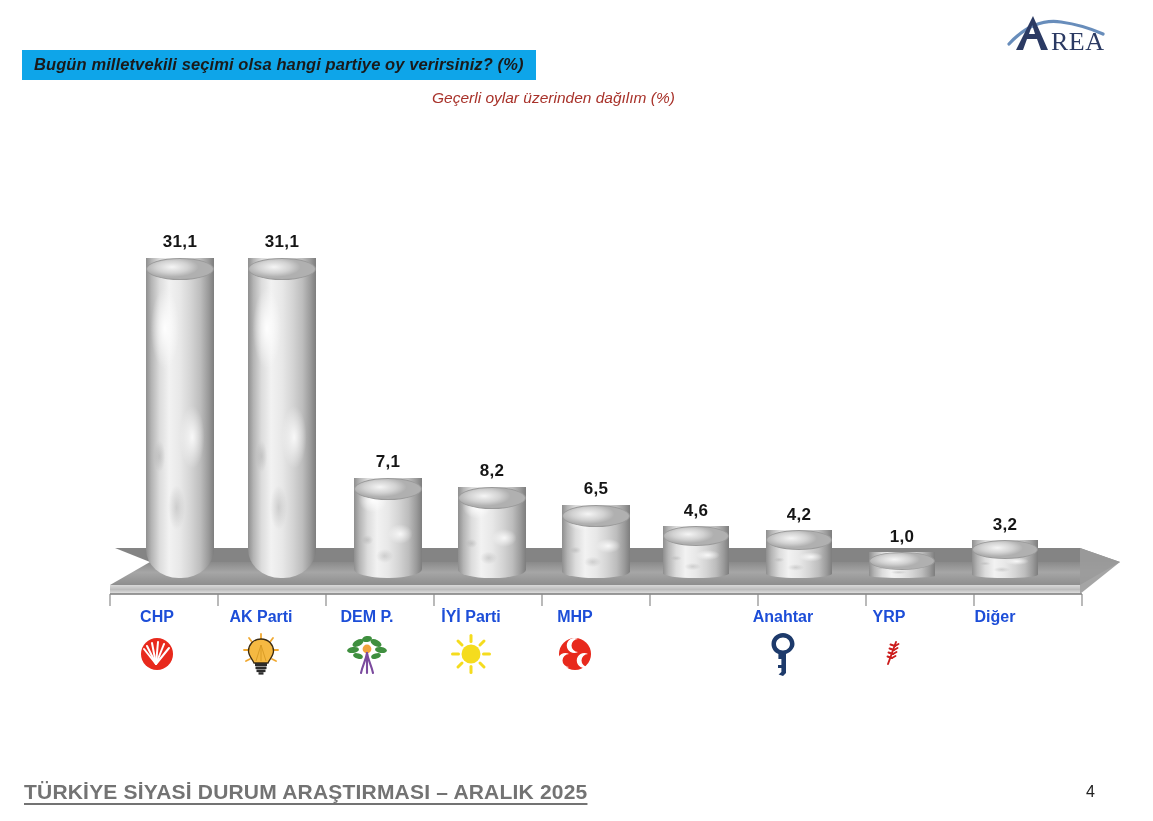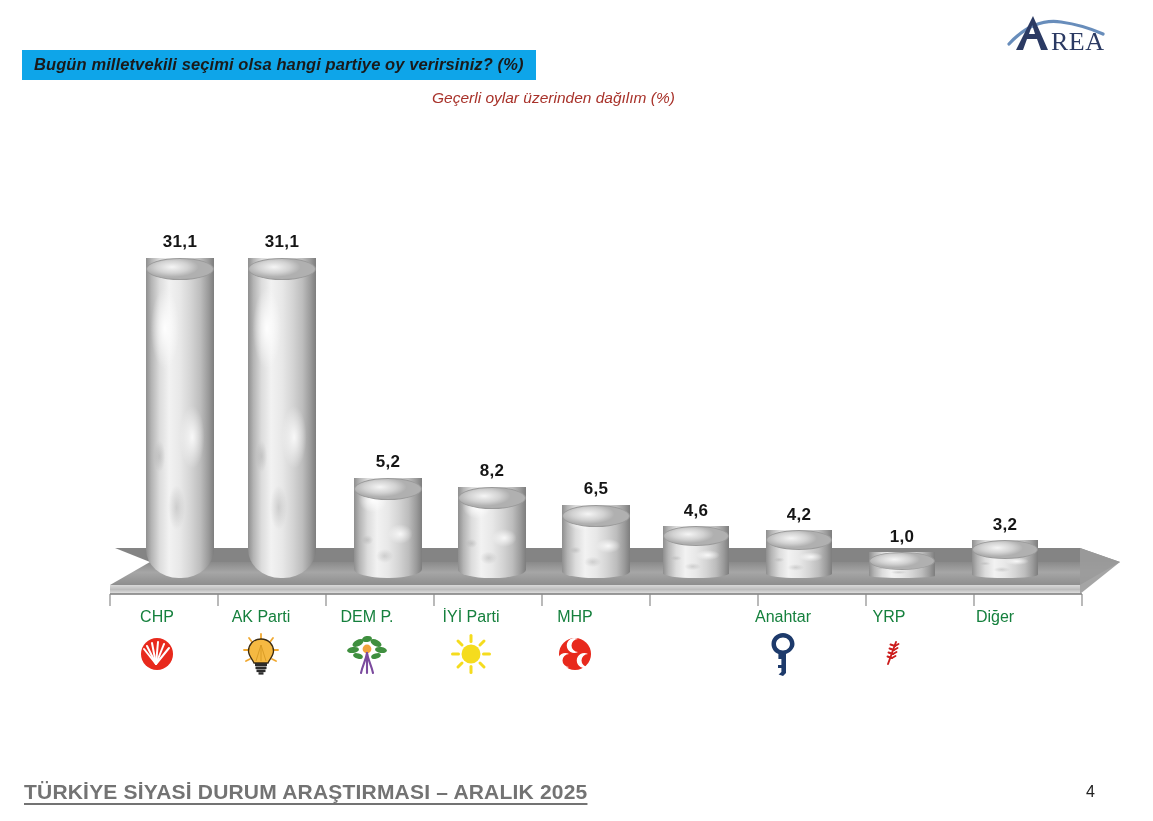--- a/index.html
+++ b/index.html
@@ -114,22 +114,22 @@
     color: #151515;
     letter-spacing: 0.3px;
   }
 
   .cat {
     position: absolute;
     text-align: center;
   }
   .cat-label {
     font-size: 16px;
-    font-weight: normal;
-    color: #15803d;
+    font-weight: bold;
+    color: #1d4ed8;
     white-space: nowrap;
   }
   .cat-icon {
     margin-top: 5px;
     height: 46px;
     display: flex;
     align-items: center;
     justify-content: center;
   }
 
@@ -216,21 +216,21 @@
       <div class="bar-top" style="height:22px;"></div>
     </div>
 
     <div class="bar" style="left:248px; top:258px; width:68px; height:320px;">
       <div class="bar-label" style="top:-26px;">31,1</div>
       <div class="bar-body" style="height:320px;"></div>
       <div class="bar-top" style="height:22px;"></div>
     </div>
 
     <div class="bar" style="left:354px; top:478px; width:68px; height:100px;">
-      <div class="bar-label" style="top:-26px;">5,2</div>
+      <div class="bar-label" style="top:-26px;">7,1</div>
       <div class="bar-body" style="height:100px;"></div>
       <div class="bar-top" style="height:22px;"></div>
     </div>
 
     <div class="bar" style="left:458px; top:487px; width:68px; height:91px;">
       <div class="bar-label" style="top:-26px;">8,2</div>
       <div class="bar-body" style="height:91px;"></div>
       <div class="bar-top" style="height:22px;"></div>
     </div>
 

